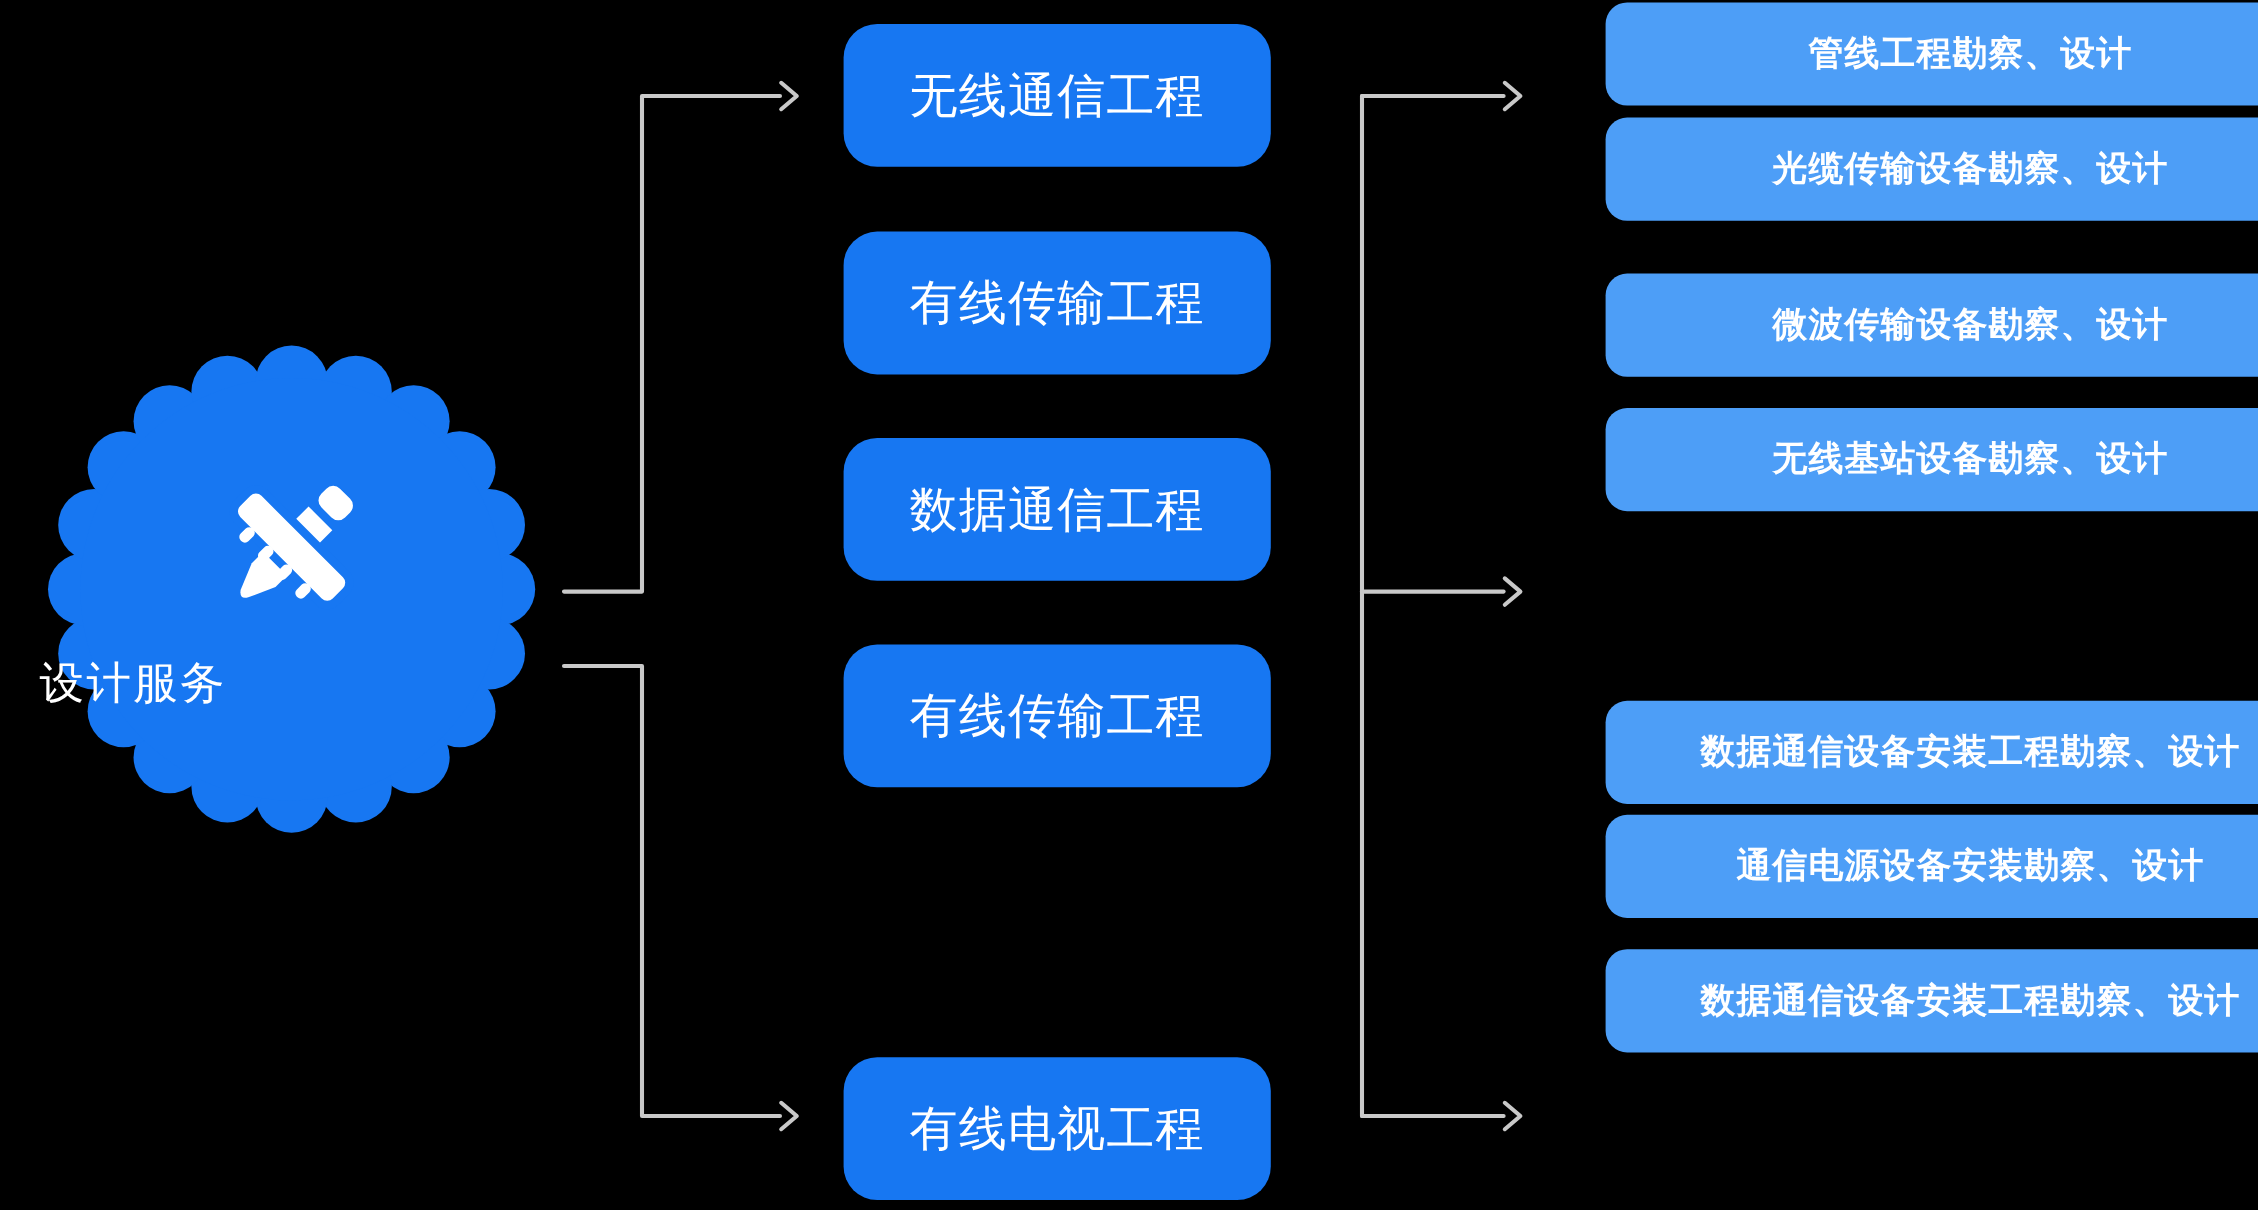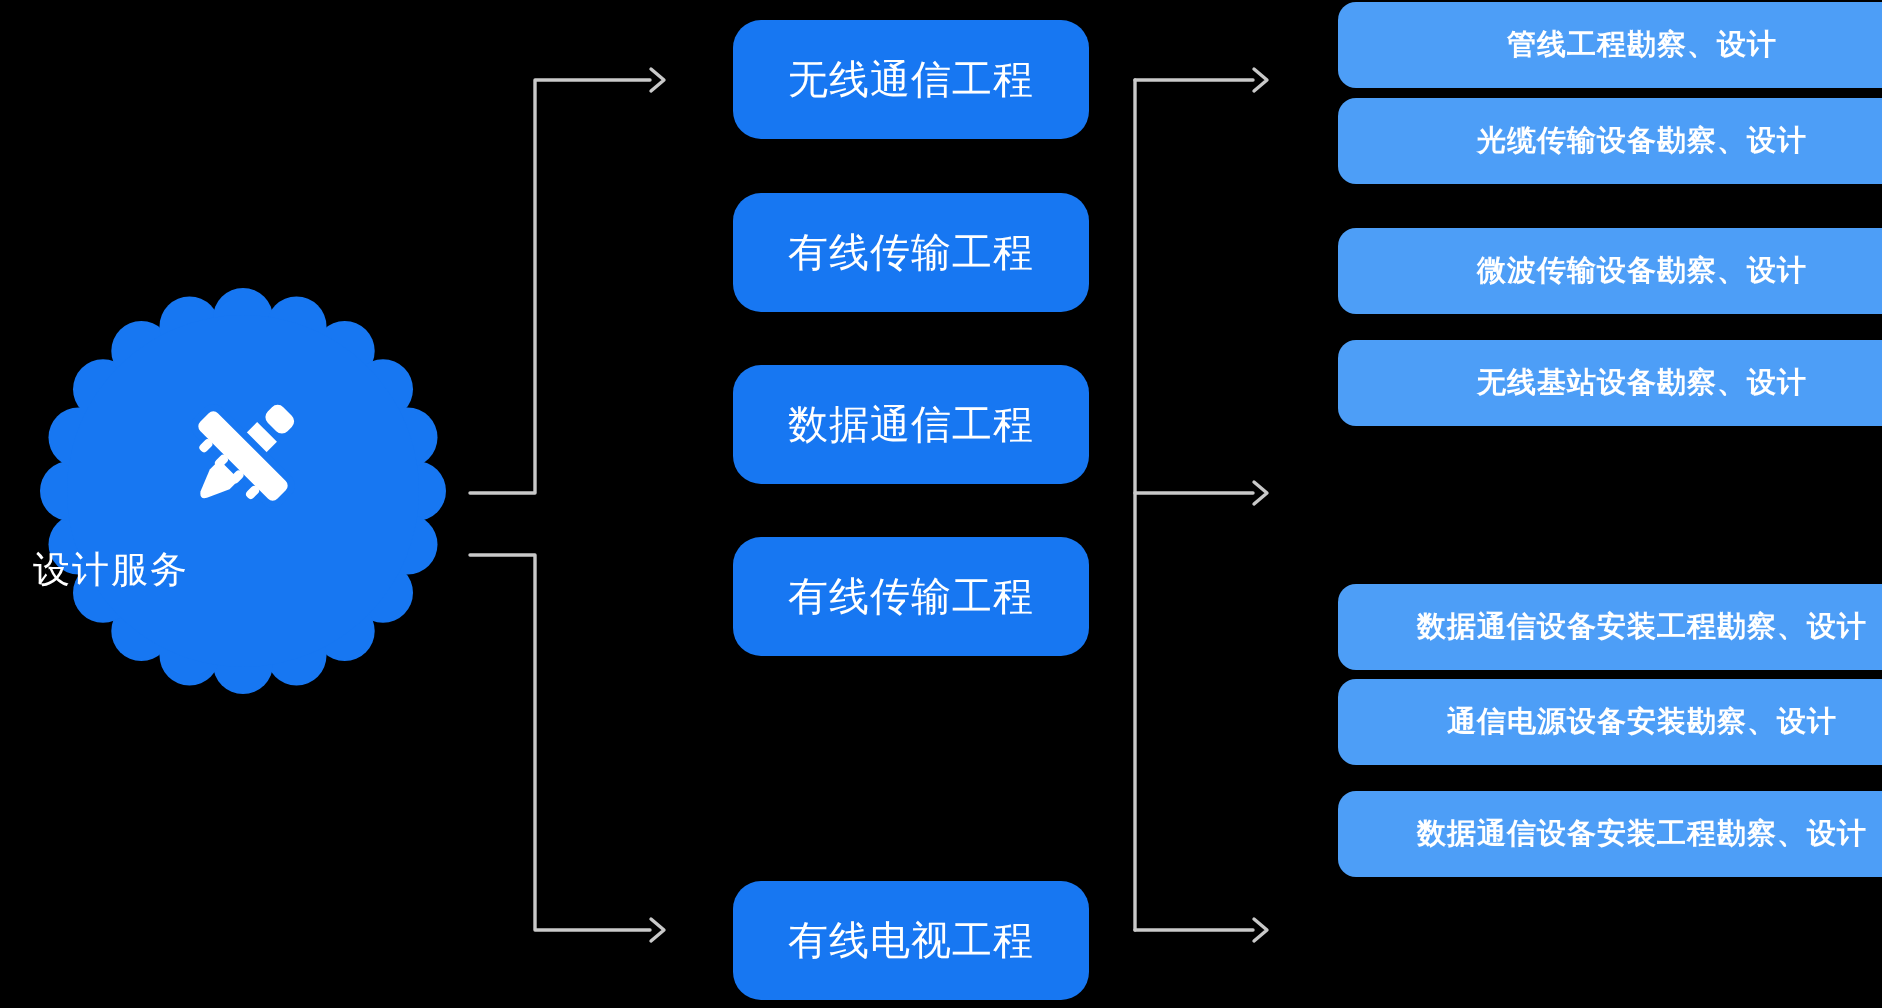--- a/index.html
+++ b/index.html
@@ -9,21 +9,21 @@
   }
   .badge-svg{position:absolute;left:33px;top:281px;width:420px;height:420px;}
   .badge-fill{fill:var(--primary,#1777F2);}
   .icon-white{fill:#fff;}
   .ruler-outline{stroke:var(--primary,#1777F2);stroke-width:7px;}
   .badge-label{
     position:absolute;left:33px;top:550px;width:420px;height:40px;line-height:40px;
     text-align:left;color:var(--text-on-blue,#fff);font-size:37px;letter-spacing:2px;
   }
   .cat{
-    position:absolute;left:733px;width:356px;height:119px;border-radius:28px;
+    position:absolute;left:703px;width:356px;height:119px;border-radius:28px;
     background:var(--primary,#1777F2);color:var(--text-on-blue,#fff);
     display:flex;align-items:center;justify-content:center;
     font-size:40px;letter-spacing:1px;
   }
   .svc{
     position:absolute;left:1338px;width:608px;height:86px;border-radius:18px;
     background:var(--light,#4D9EF7);color:var(--text-on-blue,#fff);
     display:flex;align-items:center;justify-content:center;
     font-size:29px;font-weight:700;letter-spacing:1px;
   }

